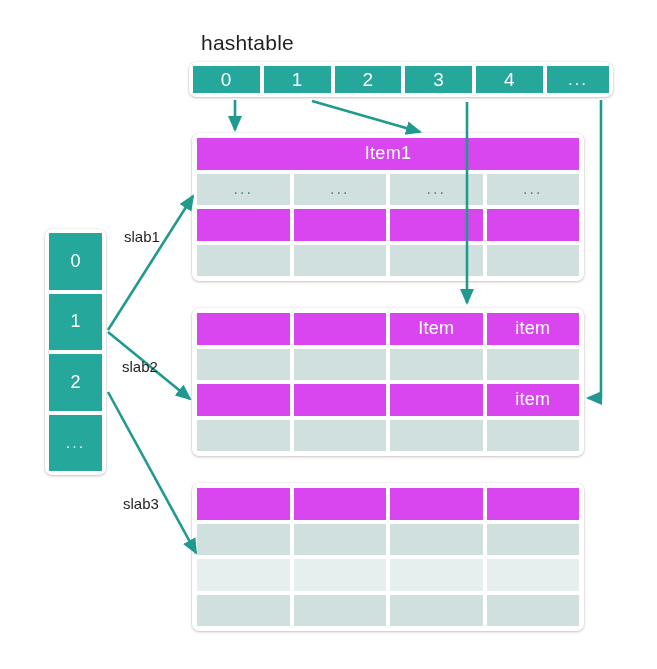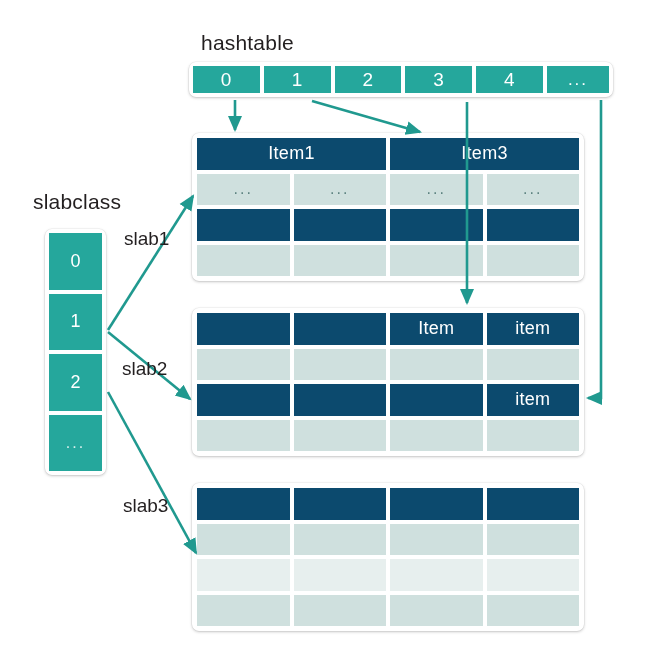--- a/index.html
+++ b/index.html
@@ -27,21 +27,21 @@
     position: absolute;
     color: #231f20;
     font-size: 21px;
     font-weight: 400;
     white-space: nowrap;
     letter-spacing: 0.2px;
   }
   .slab-label {
     position: absolute;
     color: #231f20;
-    font-size: 19px;
+    font-size: 15px;
     white-space: nowrap;
   }
 
   
   .frame {
     position: absolute;
     background: #ffffff;
     border-radius: 7px;
     box-shadow: 0 1px 3px rgba(0,0,0,0.22), 0 0 0 0.6px rgba(0,0,0,0.06);
     box-sizing: border-box;
@@ -105,63 +105,61 @@
   }
   .tcell {
     flex: 1 1 0;
     display: flex;
     align-items: center;
     justify-content: center;
     font-size: 18px;
     color: #ffffff;
     letter-spacing: 0.3px;
   }
-  .tcell.dark   { background: #0c4a6e; }
+  .tcell.dark   { background: #d946ef; }
   .tcell.light  { background: #cfe0de; color: #6d8d89; }
   .tcell.lighter{ background: #e7efee; color: #6d8d89; }
   .tcell .dots  { font-size: 16px; letter-spacing: 2px; color: #5d8380; }
 
   
   svg.connectors {
     position: absolute;
     left: 0;
     top: 0;
     width: 657px;
     height: 669px;
     pointer-events: none;
   }
 </style>
 </head>
 <body>
 
 <div class="canvas">
 
   <div class="caption" style="left:201px; top:31px;">hashtable</div>
-  <div class="caption" style="left:33px; top:190px;">slabclass</div>
 
   <div class="frame" id="hashtable-frame" style="left:189px; top:62px; width:424px; height:35px;">
     <div class="hash-cell">0</div>
     <div class="hash-cell">1</div>
     <div class="hash-cell">2</div>
     <div class="hash-cell">3</div>
     <div class="hash-cell">4</div>
     <div class="hash-cell ellipsis">...</div>
   </div>
 
   <div class="frame" id="slabclass-frame" style="left:45px; top:229px; width:61px; height:246px;">
     <div class="slab-cell">0</div>
     <div class="slab-cell">1</div>
     <div class="slab-cell">2</div>
     <div class="slab-cell ellipsis">...</div>
   </div>
 
   <div class="frame slab-table" style="left:192px; top:133px; width:392px; height:148px;">
     <div class="trow">
       <div class="tcell dark">Item1</div>
-      <div class="tcell dark">Item3</div>
     </div>
     <div class="trow">
       <div class="tcell light">
           <span class="dots">...</span>
         </div>
       <div class="tcell light">
           <span class="dots">...</span>
         </div>
       <div class="tcell light">
           <span class="dots">...</span>

